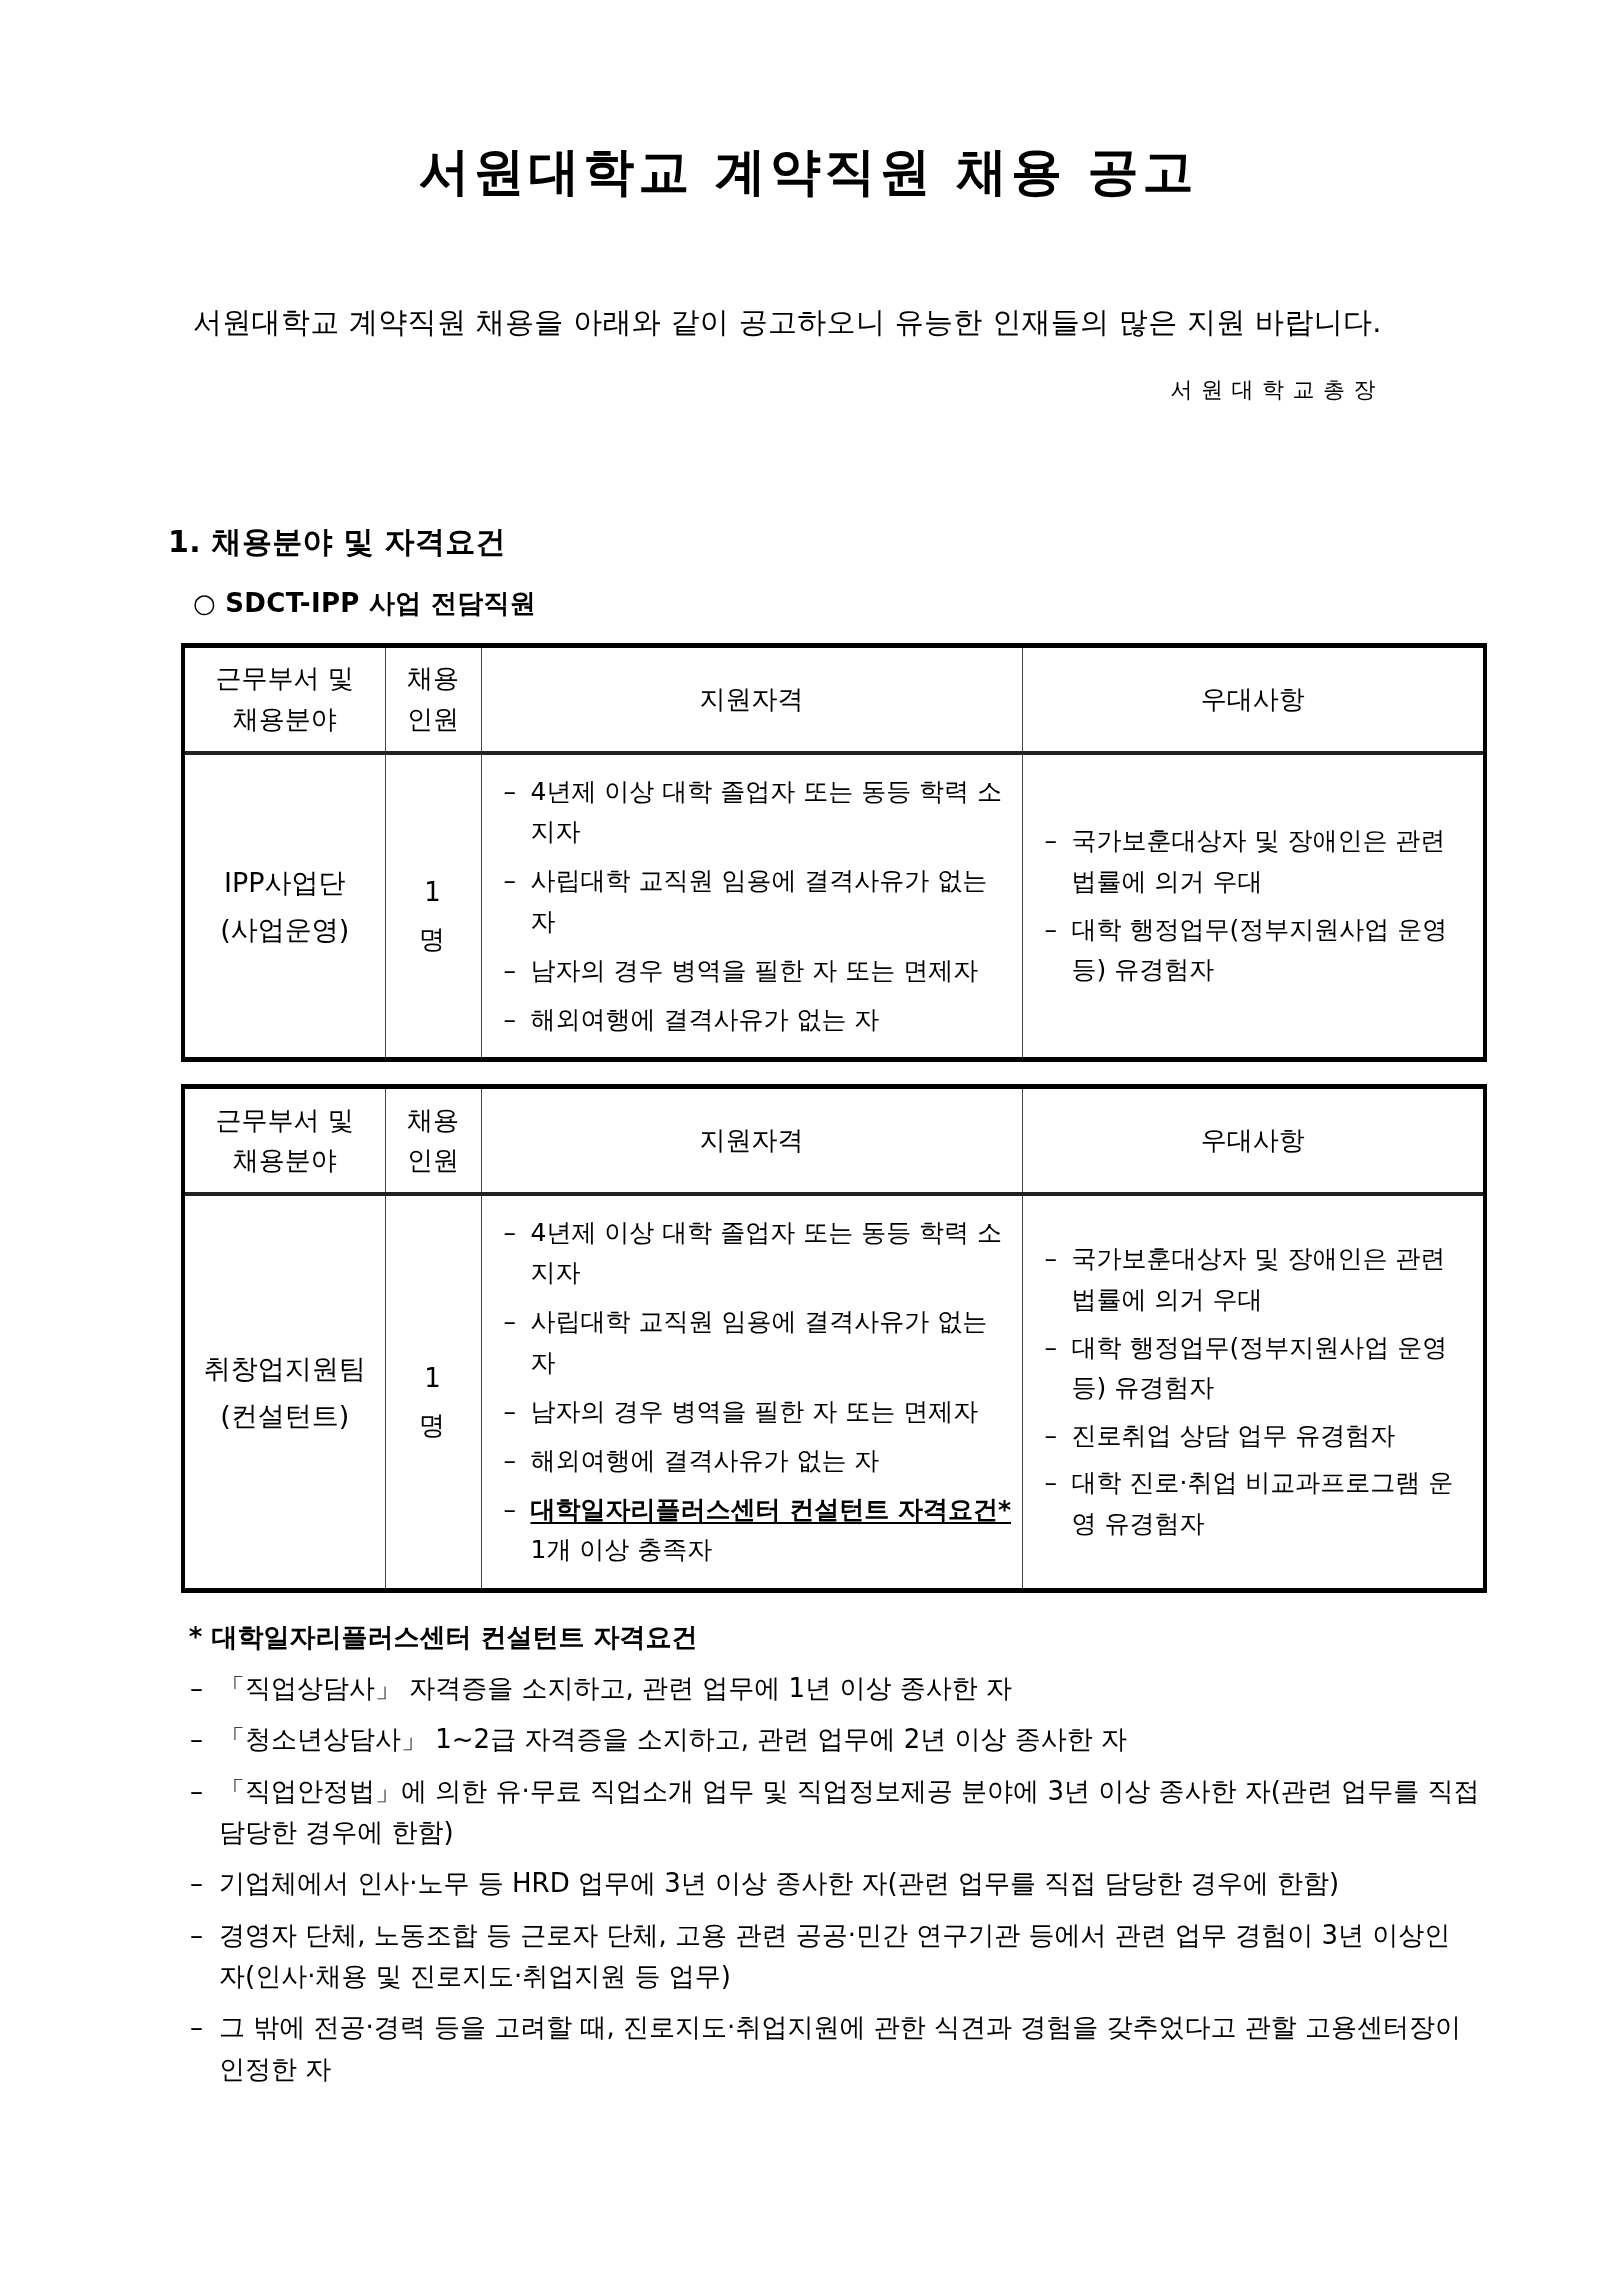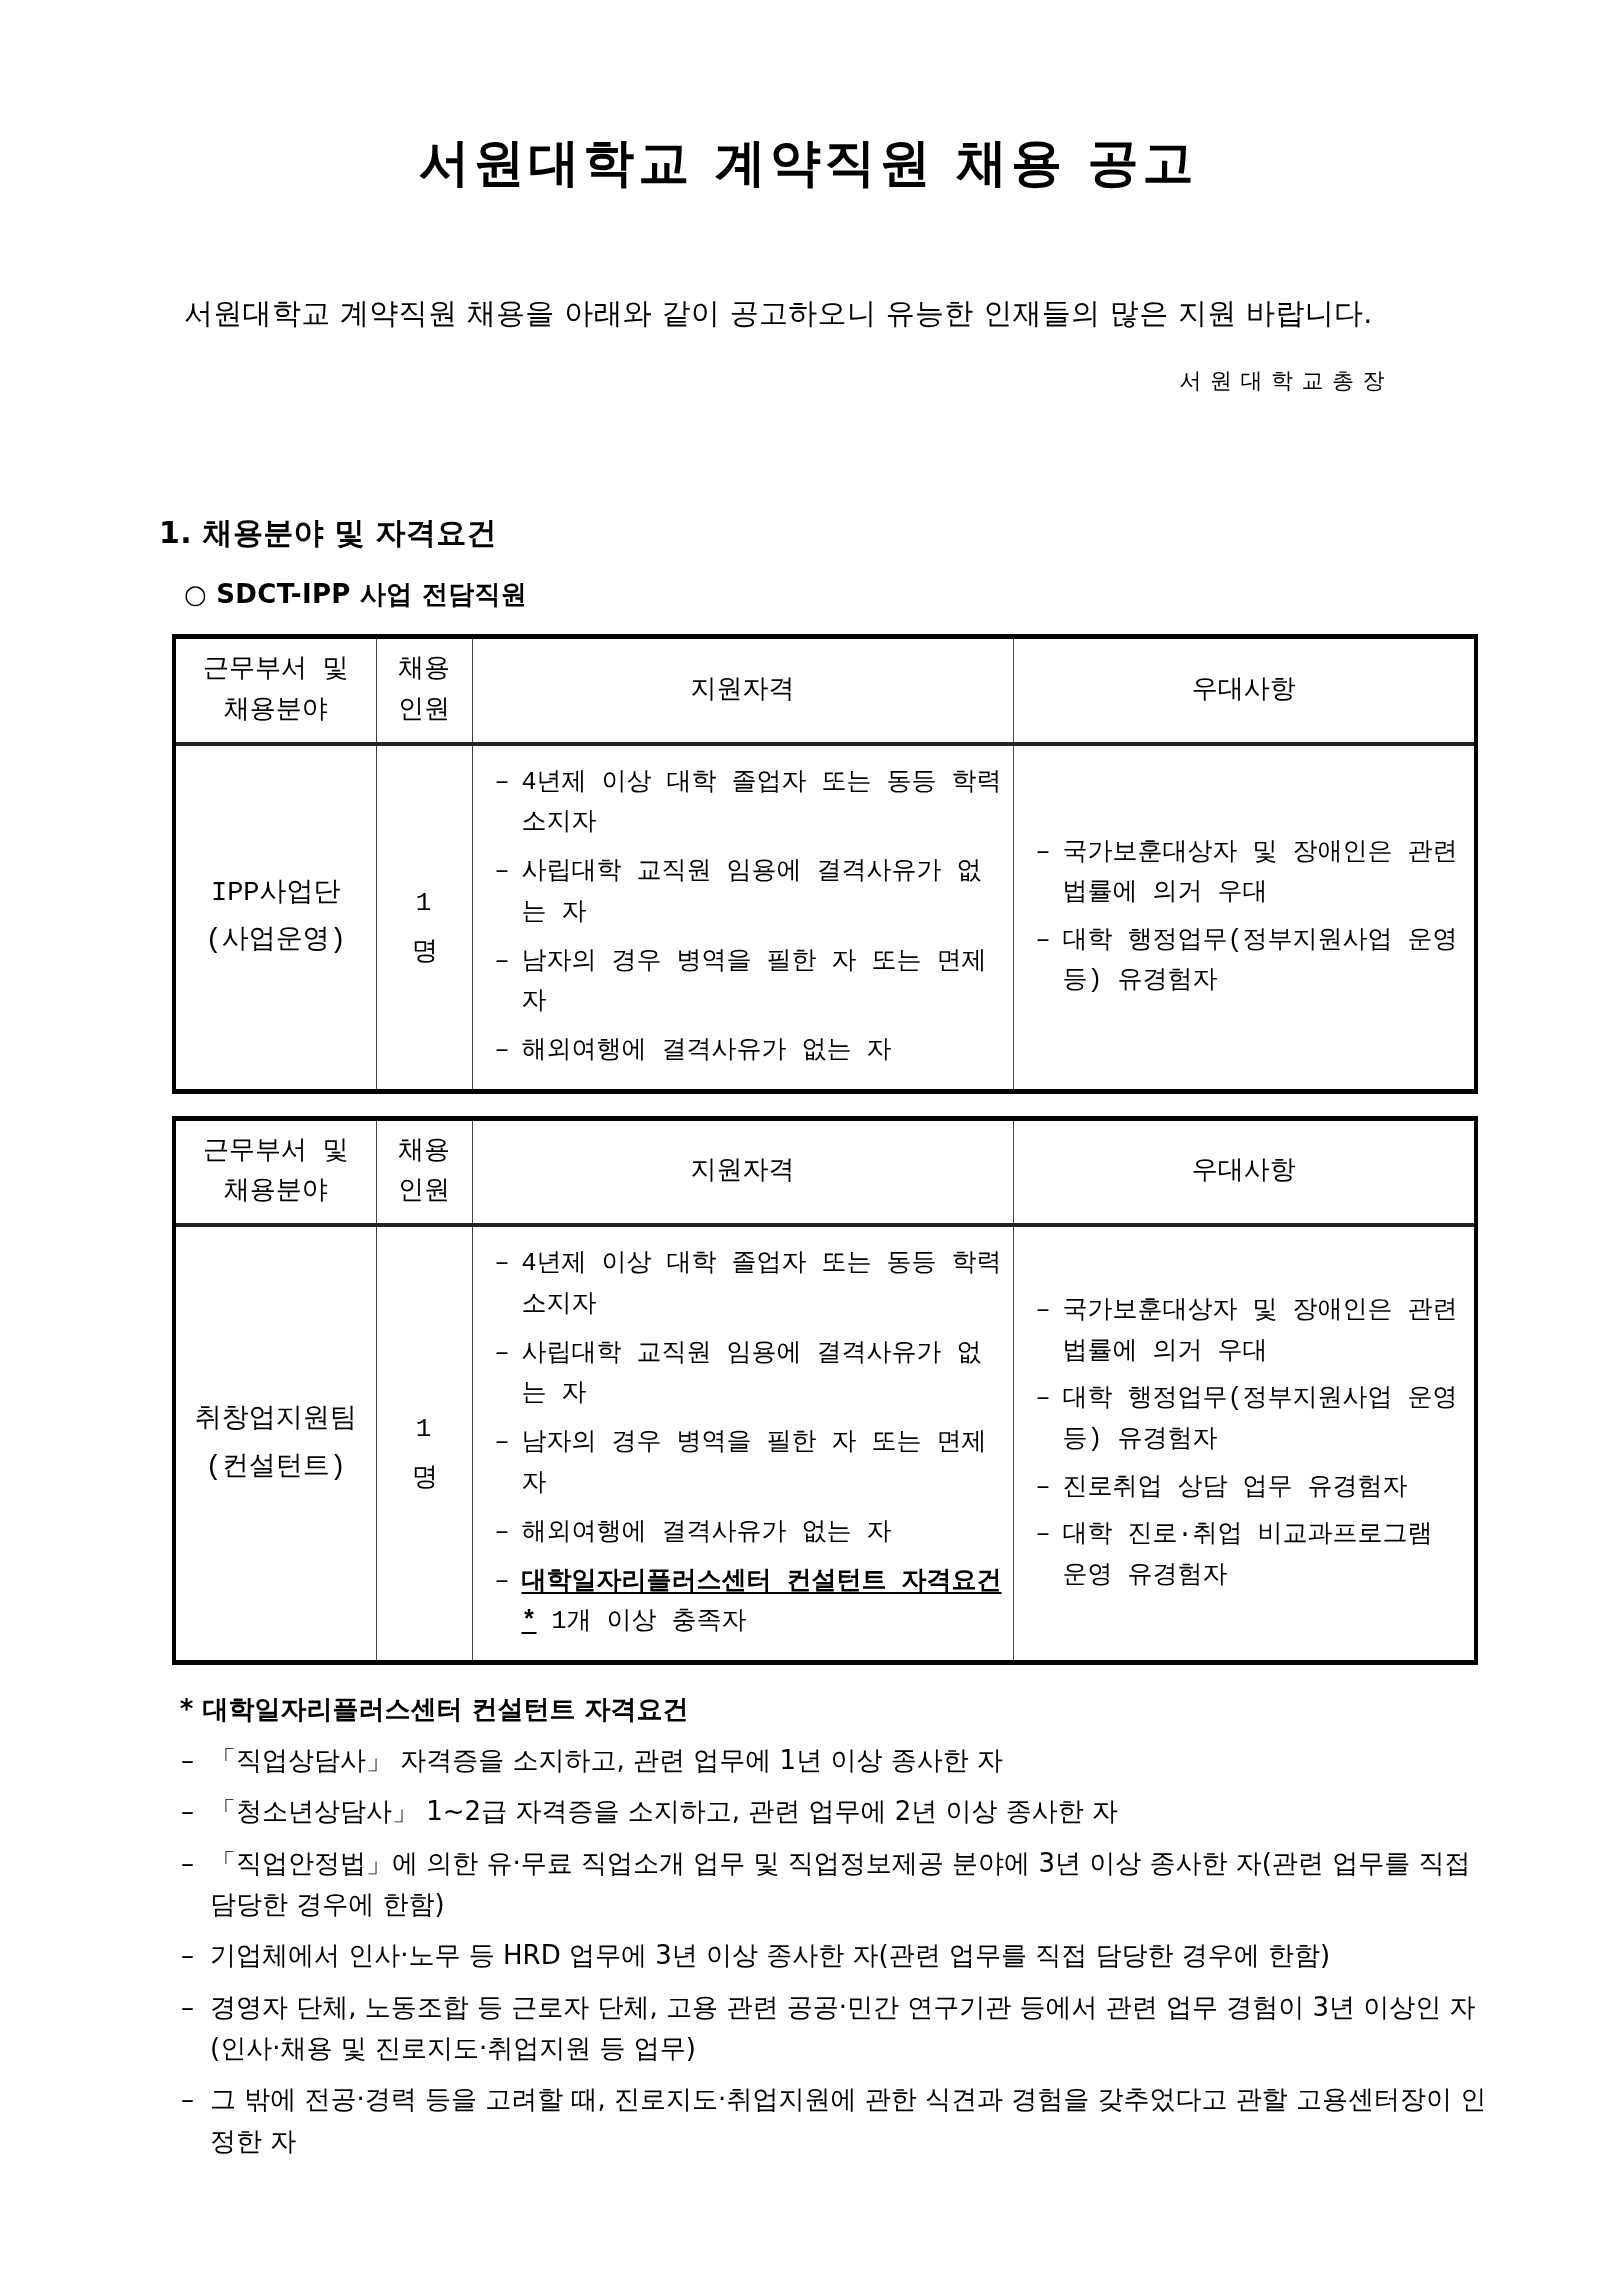--- a/index.html
+++ b/index.html
@@ -12,21 +12,21 @@
     height: 2284px;
     font-family: "DejaVu Sans", "Liberation Sans", sans-serif;
     color: #000000;
     -webkit-font-smoothing: antialiased;
   }
   .page {
     position: relative;
     width: 1616px;
     height: 2192px;
     box-sizing: border-box;
-    padding: 8px;
+    padding: 17px;
     overflow: hidden;
   }
 
   
   .doc-title {
     text-align: center;
     font-size: 51px;
     font-weight: bold;
     letter-spacing: 3.9px;
     margin: 0;
@@ -91,21 +91,20 @@
     padding-top: 22px;
   }
   table.rec {
     border-collapse: collapse;
     width: 1303px;
     table-layout: fixed;
     border-top: 5.9px solid #000;
     border-bottom: 5.9px solid #000;
     border-left: 4.6px solid #000;
     border-right: 4.6px solid #000;
-    font-family: Liberation Mono, monospace;
   }
   table.rec td, table.rec th {
     border: 1.3px solid #444;
     padding: 0;
     vertical-align: middle;
     font-weight: normal;
   }
   table.rec thead th {
     border-bottom: none;
     text-align: center;

